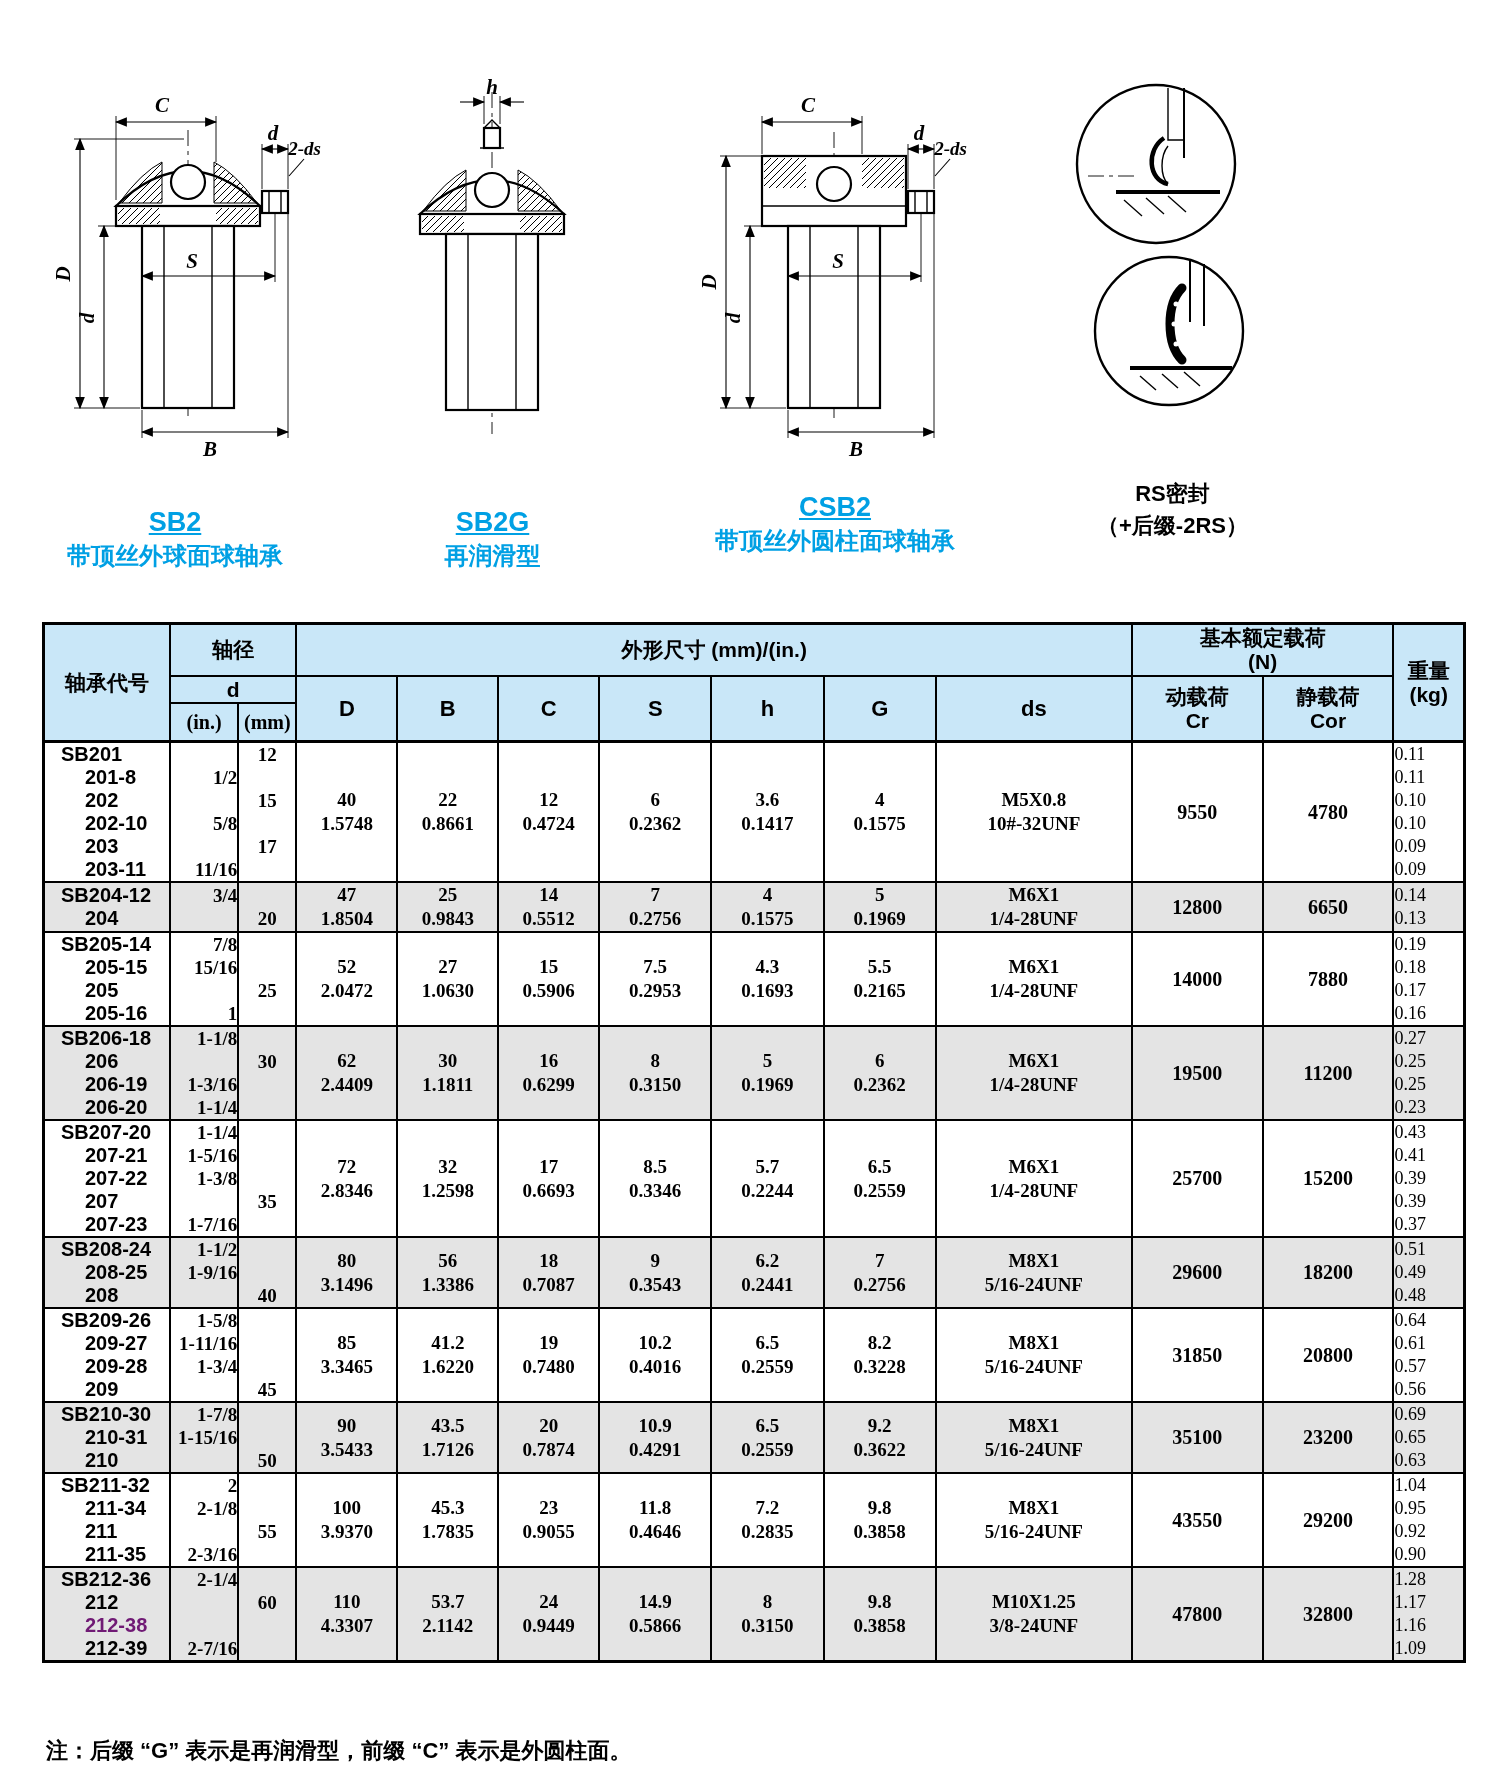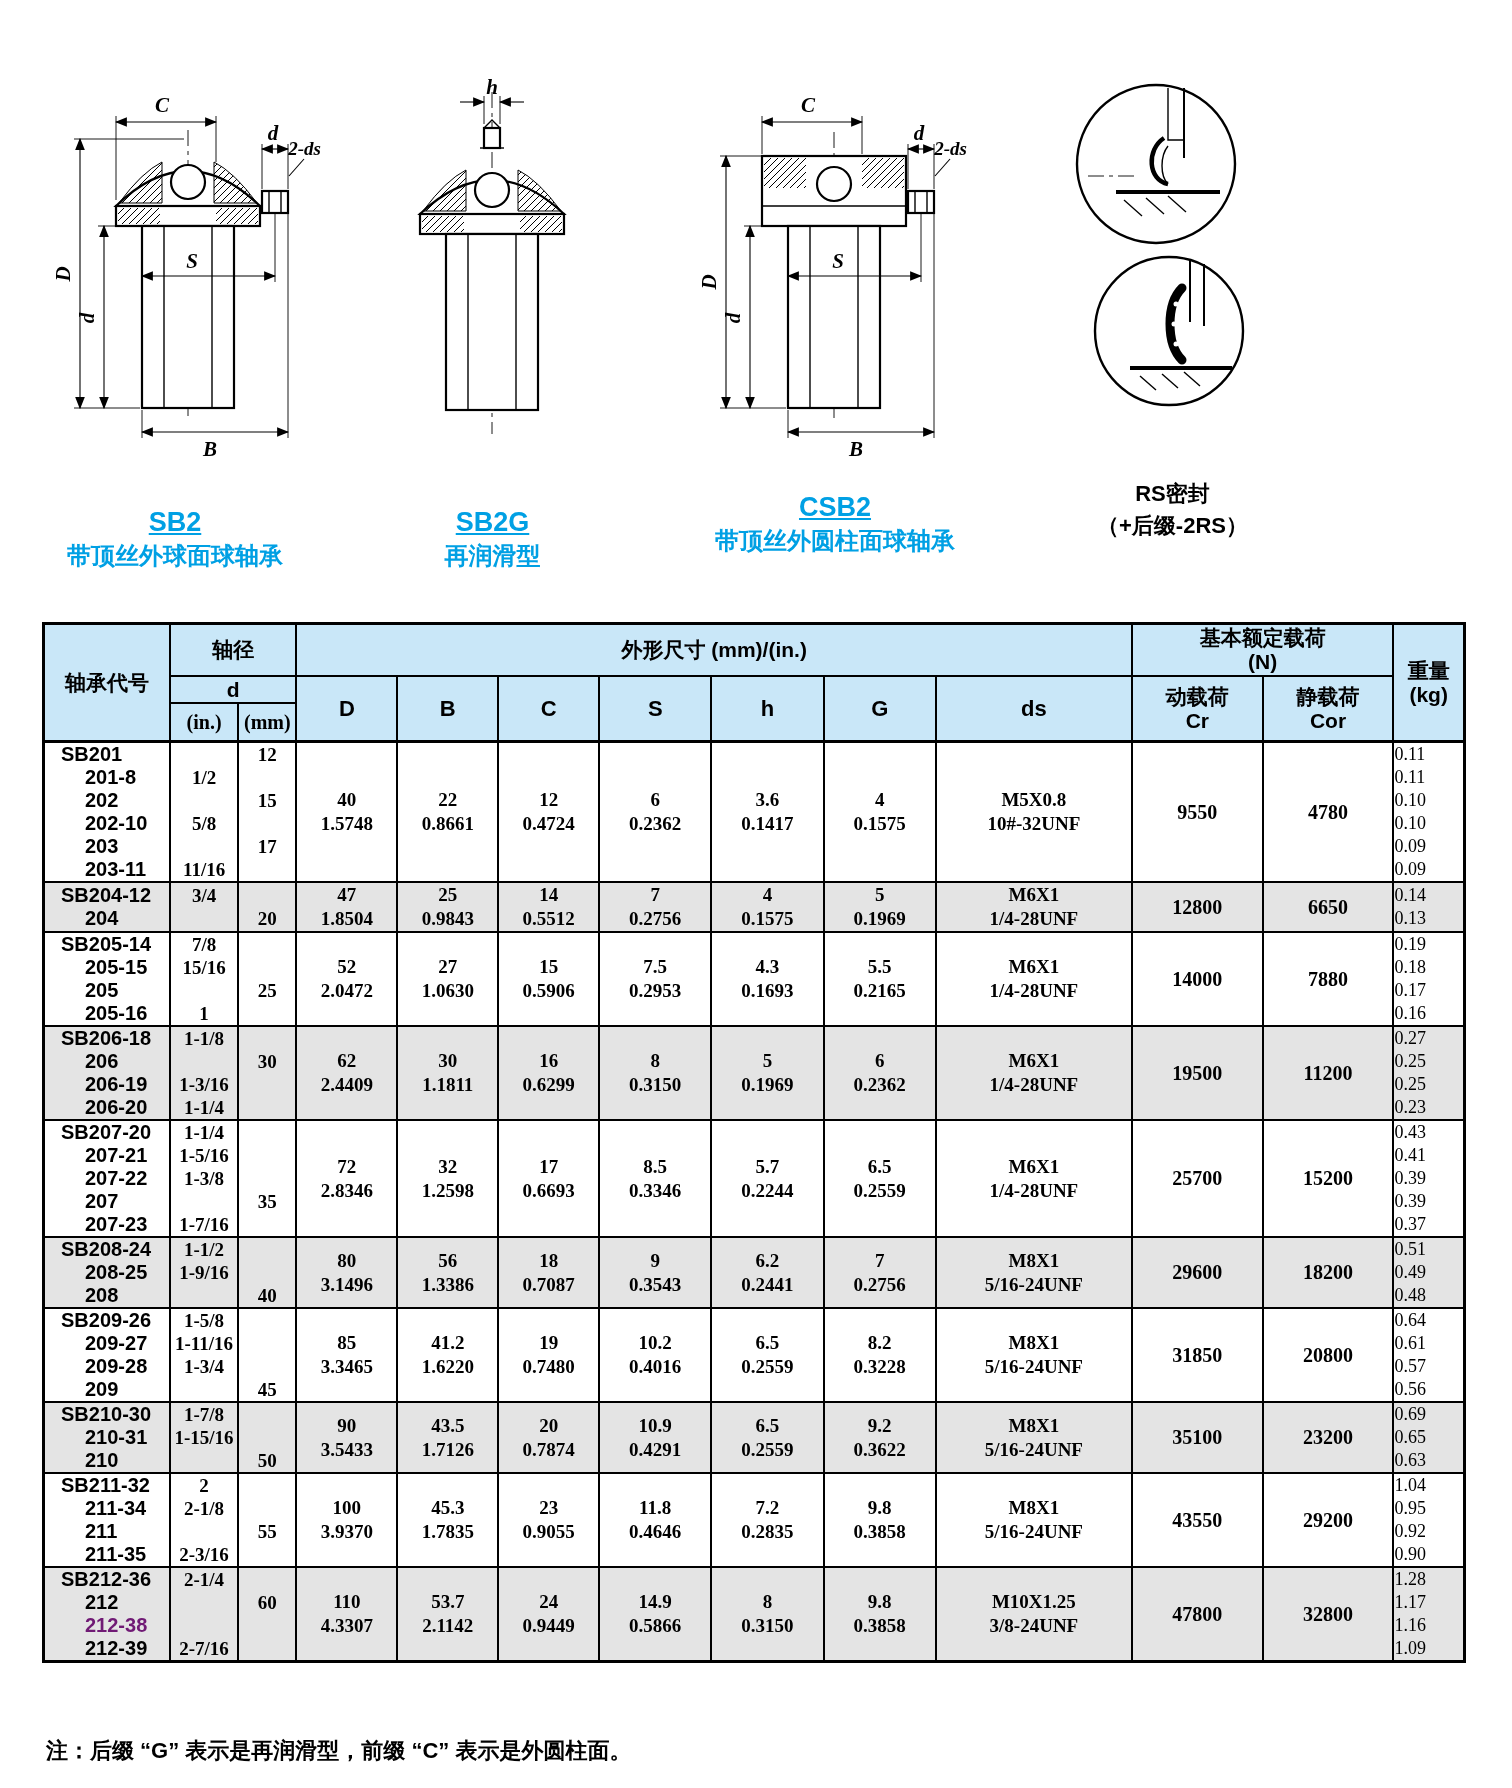--- a/index.html
+++ b/index.html
@@ -32,21 +32,21 @@
   .spec thead tr.h3 th{height:36px;font-size:20px;font-family:Liberation Serif, serif;}
   .spec thead th.letter{font-size:22px;}
   .spec thead{border-bottom:3px solid #000;}
   .spec td{vertical-align:middle;}
   .ln{line-height:23px;font-size:19px;white-space:nowrap;}
   .c-code,.c-in,.c-mm,.c-kg{vertical-align:top;padding-top:4px;padding-bottom:4px;}
   .ln.code{font-weight:700;font-size:20px;text-align:left;padding-left:40px;
            font-family:"Liberation Sans",sans-serif;}
   .ln.code.first{padding-left:16px;}
   .ln.code.light{font-weight:700;color:#701a75;}
-  .ln.inch{text-align:center;padding-left:0;font-family:"Liberation Serif",serif;font-weight:700;}
+  .ln.inch{text-align:right;padding-left:0;font-family:"Liberation Serif",serif;font-weight:700;}
   .ln.mmv{text-align:center;font-family:"Liberation Serif",serif;font-weight:700;}
   .c-num,.c-ds{text-align:center;}
   .c-num .ln.num,.c-ds .ln.num{font-family:"Liberation Serif",serif;font-weight:700;
            text-align:center;line-height:24px;}
   .c-load{text-align:center;font-family:"Liberation Serif",serif;font-weight:700;font-size:20px;margin-left:32px;}
   .ln.kgv{text-align:left;font-family:"Liberation Serif",serif;font-weight:400;font-size:18px;}
   tr.shaded td{background:#e4e4e4;}
 
   .footnote{position:absolute;left:46px;top:1736px;font-size:22px;font-weight:700;
             font-family:"Liberation Sans",sans-serif;}

